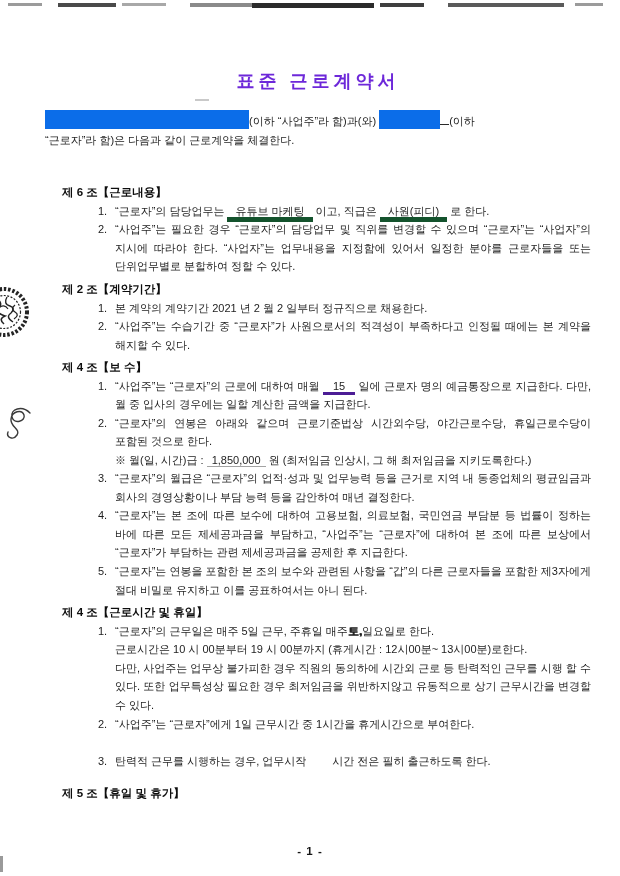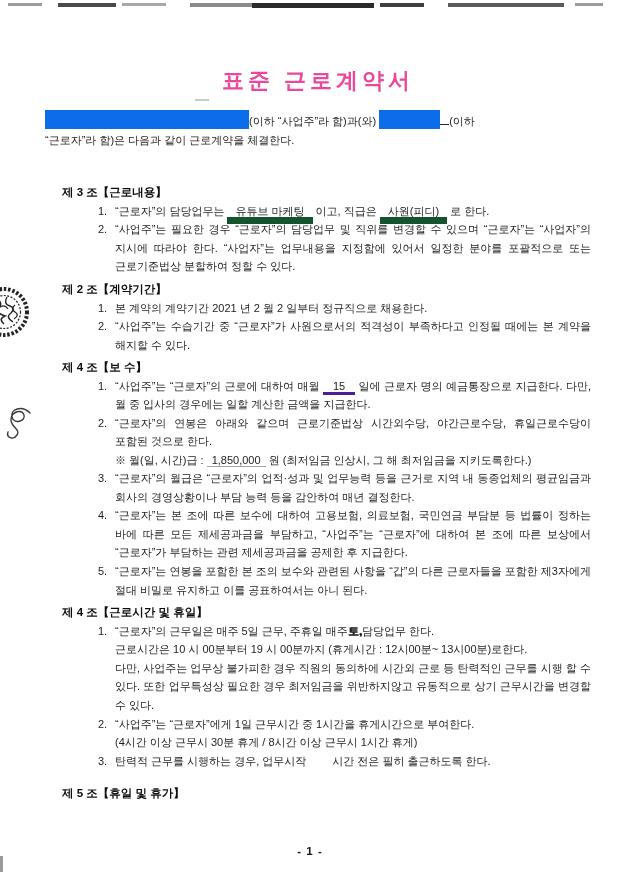--- a/index.html
+++ b/index.html
@@ -7,37 +7,37 @@
     position:relative; width:620px; height:876px; overflow:hidden;
     background:#ffffff; color:#1d1d1d;
     font-family:"Liberation Sans", sans-serif;
     font-size:11px; line-height:18.5px;
   }
   
   .torn-seg { position:absolute; top:3px; }
   
   .content { position:absolute; left:45px; top:66px; width:546px; }
   .doc-title {
-    font-size:22px; font-weight:700; line-height:30px; letter-spacing:4px;
-    text-align:center; margin:0 0 14px 0; color:#ec4899;
+    font-size:18px; font-weight:700; line-height:30px; letter-spacing:4px;
+    text-align:center; margin:0 0 14px 0; color:#6d28d9;
   }
   .intro { margin:0 0 34px 0; text-align:justify; word-break:keep-all; }
   .redact { display:inline-block; height:19px; vertical-align:-4px; }
   .redact-employer { width:204px; }
   .redact-worker { width:61px; }
   .blank-underline { display:inline-block; width:9px; border-bottom:1px solid #2a2a2a; height:12px; }
   .section { margin-bottom:4px; }
   .gap-before { margin-top:14px; }
   .sec-title { font-weight:700; font-size:11.5px; margin-left:17px; line-height:18.5px; color:#0d0d0d; }
   .item { display:flex; margin-left:53px; }
   .inum { flex:none; width:17px; }
   .itext { flex:1; text-align:justify; word-break:keep-all; }
   .mh2 { min-height:37px; }
   .mh3 { min-height:56px; }
-  .uval { border-bottom:7px solid #14532d; padding:0 8px; white-space:nowrap; }
+  .uval { border-bottom:5px solid #14532d; padding:0 8px; white-space:nowrap; }
   .uval-num { border-bottom:3px solid #4c1d95; padding:0 10px; white-space:nowrap; }
   .uval-amt { border-bottom:1px solid #a3a3a3; padding:0 5px; white-space:nowrap; }
   .overstrike { font-weight:700; text-shadow:0.6px 0 0 #000; }
   .gap { display:inline-block; width:26px; }
   .s5-body { padding-left:55px; text-indent:-27px; text-align:justify; word-break:keep-all; min-height:37px; }
   .page-number {
     position:absolute; left:0; right:0; top:842px; text-align:center;
     font-size:11.5px; font-weight:700; letter-spacing:1px; color:#161616;
   }
   .artifact-dash { position:absolute; background:#c9c9c9; }
@@ -82,28 +82,28 @@
   <div class="content">
     <div class="doc-title">표준 근로계약서</div>
 
     <div class="intro">
       <span class="redact redact-employer" style="background:#0b6de9"></span><span>(이하 “사업주”라 함)과(와)</span>
       <span class="redact redact-worker" style="background:#0b6de9"></span><span class="blank-underline"></span><span>(이하</span><br>
       <span>“근로자”라 함)은 다음과 같이 근로계약을 체결한다.</span>
     </div>
 
     <div class="section">
-      <div class="sec-title">제 3 조【근로내용】</div>
+      <div class="sec-title">제 6 조【근로내용】</div>
       <div class="item">
         <span class="inum">1.</span>
         <span class="itext"><span>“근로자”의 담당업무는</span> <span class="uval">유튜브 마케팅</span> <span>이고, 직급은</span> <span class="uval">사원(피디)</span> <span>로 한다.</span></span>
       </div>
       <div class="item">
         <span class="inum">2.</span>
-        <span class="itext mh3">“사업주”는 필요한 경우 “근로자”의 담당업무 및 직위를 변경할 수 있으며 “근로자”는 “사업자”의 지시에 따라야 한다. “사업자”는 업무내용을 지정함에 있어서 일정한 분야를 포괄적으로 또는 근로기준법상 분할하여 정할 수 있다.</span>
+        <span class="itext mh3">“사업주”는 필요한 경우 “근로자”의 담당업무 및 직위를 변경할 수 있으며 “근로자”는 “사업자”의 지시에 따라야 한다. “사업자”는 업무내용을 지정함에 있어서 일정한 분야를 근로자들을 또는 단위업무별로 분할하여 정할 수 있다.</span>
       </div>
     </div>
 
     <div class="section">
       <div class="sec-title">제 2 조【계약기간】</div>
       <div class="item">
         <span class="inum">1.</span>
         <span class="itext">본 계약의 계약기간 2021  년  2 월  2 일부터 정규직으로 채용한다.</span>
       </div>
       <div class="item">
@@ -137,30 +137,29 @@
         <span class="inum">5.</span>
         <span class="itext mh2">“근로자”는 연봉을 포함한 본 조의 보수와 관련된 사항을 “갑”의 다른 근로자들을 포함한 제3자에게 절대 비밀로 유지하고 이를 공표하여서는 아니 된다.</span>
       </div>
     </div>
 
     <div class="section">
       <div class="sec-title">제 4 조【근로시간 및 휴일】</div>
       <div class="item">
         <span class="inum">1.</span>
         <span class="itext">
-          <div><span>“근로자”의 근무일은 매주  5일 근무, 주휴일 매주</span><span class="overstrike">토,</span><span>담당업무 한다.</span></div>
+          <div><span>“근로자”의 근무일은 매주  5일 근무, 주휴일 매주</span><span class="overstrike">토,</span><span>일요일로 한다.</span></div>
           <div>근로시간은 10 시 00분부터 19 시 00분까지 (휴게시간 : 12시00분~ 13시00분)로한다.</div>
           <div class="mh3">다만, 사업주는 업무상 불가피한 경우 직원의 동의하에 시간외 근로 등 탄력적인 근무를 시행 할 수 있다. 또한 업무특성상 필요한 경우 최저임금을 위반하지않고 유동적으로 상기 근무시간을 변경할 수 있다.</div>
         </span>
       </div>
       <div class="item">
         <span class="inum">2.</span>
         <span class="itext mh2">
           <div>“사업주”는 “근로자”에게 1일 근무시간 중 1시간을 휴게시간으로 부여한다.</div>
-          <div>(4시간 이상 근무시 30분 휴게 / 8시간 이상 근무시 1시간 휴게)</div>
         </span>
       </div>
       <div class="item">
         <span class="inum">3.</span>
         <span class="itext"><span>탄력적 근무를 시행하는 경우, 업무시작</span><span class="gap"></span><span>시간 전은 필히 출근하도록 한다.</span></span>
       </div>
     </div>
 
     <div class="section gap-before">
       <div class="sec-title">제 5 조【휴일 및 휴가】</div>

